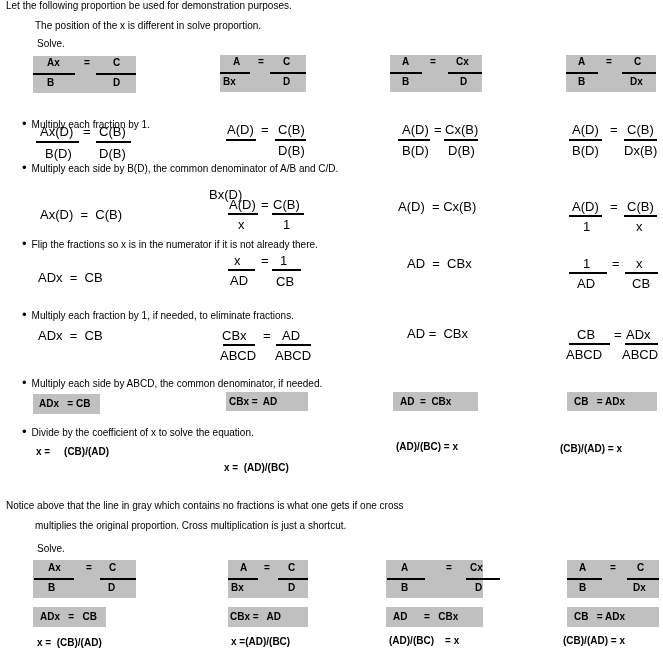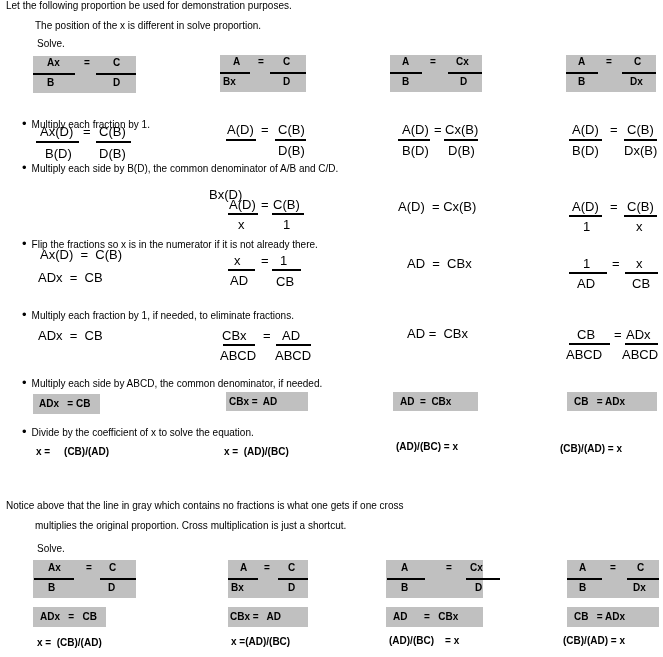--- a/index.html
+++ b/index.html
@@ -93,21 +93,21 @@
   <div class="abs n13" style="left:572px;top:122px;">A(D)</div>
   <div class="abs n13" style="left:610px;top:122px;">=</div>
   <div class="abs n13" style="left:627px;top:122px;">C(B)</div>
   <div class="line" style="left:569px;top:139px;width:33px;"></div>
   <div class="line" style="left:624px;top:139px;width:33px;"></div>
   <div class="abs n13" style="left:572px;top:143px;">B(D)</div>
   <div class="abs n13" style="left:624px;top:143px;">Dx(B)</div>
 </div>
 
 <div class="abs t14 bullet" style="left:22px;top:160px;">Multiply each side by B(D), the common denominator of A/B and C/D.</div>
-<div class="abs n13" style="left:40px;top:207px;white-space:pre;margin-top:40px;">Ax(D)  =  C(B)</div>
+<div class="abs n13" style="left:40px;top:207px;white-space:pre;">Ax(D)  =  C(B)</div>
 <div>
   <div class="abs n13" style="left:229px;top:197px;">A(D)</div>
   <div class="abs n13" style="left:261px;top:197px;">=</div>
   <div class="abs n13" style="left:273px;top:197px;">C(B)</div>
   <div class="line" style="left:228px;top:213px;width:30px;"></div>
   <div class="line" style="left:272px;top:213px;width:32px;"></div>
   <div class="abs n13" style="left:238px;top:217px;">x</div>
   <div class="abs n13" style="left:283px;top:217px;">1</div>
 </div>
 <div class="abs n13" style="left:398px;top:199px;white-space:pre;">A(D)  = Cx(B)</div>
@@ -166,21 +166,21 @@
 </div>
 
 <div class="abs t14 bullet" style="left:22px;top:375px;">Multiply each side by ABCD, the common denominator, if needed.</div>
 <div class="abs b13 gray" style="left:33px;top:394px;width:67px;height:20px;line-height:20px;padding-left:6px;box-sizing:border-box;white-space:pre;">ADx   = CB</div>
 <div class="abs b13 gray" style="left:226px;top:392px;width:82px;height:19px;line-height:19px;padding-left:3px;box-sizing:border-box;white-space:pre;">CBx =  AD</div>
 <div class="abs b13 gray" style="left:393px;top:392px;width:85px;height:19px;line-height:19px;padding-left:7px;box-sizing:border-box;white-space:pre;">AD  =  CBx</div>
 <div class="abs b13 gray" style="left:567px;top:392px;width:90px;height:19px;line-height:19px;padding-left:7px;box-sizing:border-box;white-space:pre;">CB   = ADx</div>
 
 <div class="abs t14 bullet" style="left:22px;top:424px;">Divide by the coefficient of x to solve the equation.</div>
 <div class="abs b13" style="left:36px;top:446px;white-space:pre;">x =     (CB)/(AD)</div>
-<div class="abs b13" style="left:224px;top:446px;white-space:pre;">x =  (AD)/(BC)</div>
+<div class="abs b13" style="left:224px;top:462px;white-space:pre;">x =  (AD)/(BC)</div>
 <div class="abs b13" style="left:396px;top:441px;white-space:pre;">(AD)/(BC) = x</div>
 <div class="abs b13" style="left:560px;top:443px;white-space:pre;">(CB)/(AD) = x</div>
 
 <div class="abs t14" style="left:6px;top:500px;">Notice above that the line in gray which contains no fractions is what one gets if one cross</div>
 <div class="abs t14" style="left:35px;top:520px;">multiplies the original proportion. Cross multiplication is just a shortcut.</div>
 <div class="abs t14" style="left:37px;top:543px;">Solve.</div>
 
 <div>
   <div class="abs gray" style="left:33px;top:560px;width:103px;height:38px;"></div>
   <div class="abs b13" style="left:48px;top:562px;">Ax</div>

